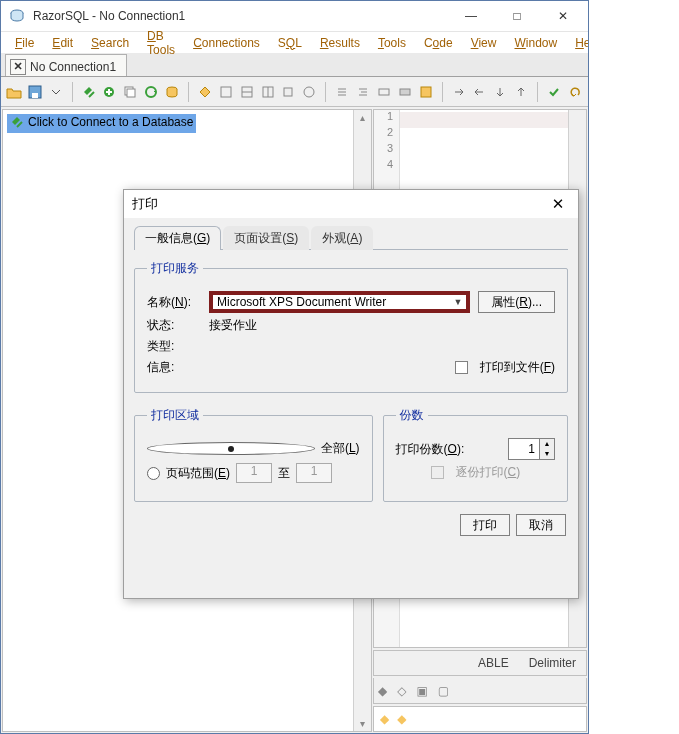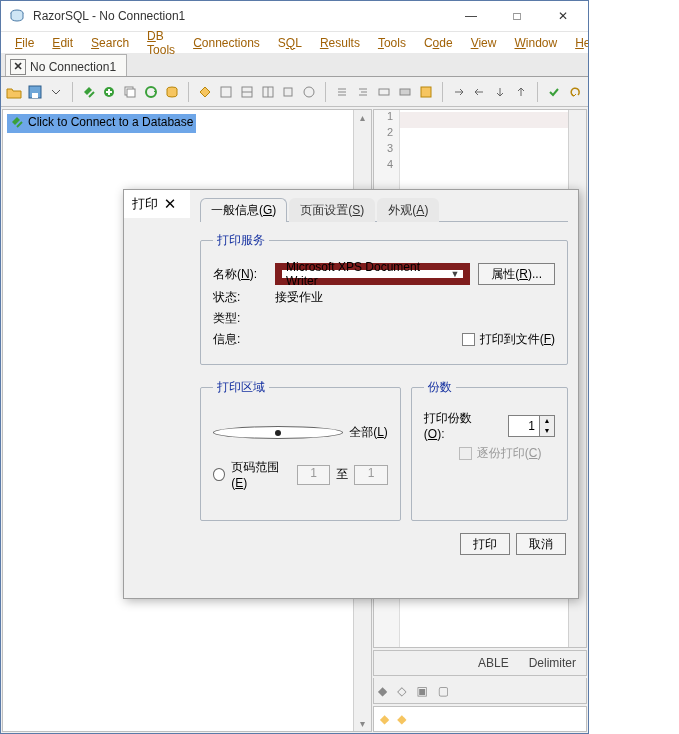--- a/index.html
+++ b/index.html
@@ -43,49 +43,49 @@
   .gutter .ln { height:16px; font-size:11px; color:#888; text-align:right; padding-right:6px; }
   .gutter-hl { position:absolute; left:0; width:26px; height:16px; background:#efe6e6; }
   .editor-line-hl { position:absolute; left:26px; right:0; height:16px; background:#f3eded; }
   .editor .escroll { position:absolute; right:0; top:0; bottom:0; width:18px; background:#f0f0f0; border-left:1px solid #d0d0d0; }
 
   .resultshdr { height:22px; background:#f0f0f0; border:1px solid #c0c0c0; display:flex; align-items:center; padding:12px 10px; color:#444; font-size:12px; gap:20px; overflow:hidden; }
   .resultstb { height:26px; background:#f0f0f0; border:1px solid #c0c0c0; border-top:none; display:flex; align-items:center; padding:0 4px; gap:10px; color:#888; }
   .statusrow { height:26px; background:#fff; border:1px solid #c0c0c0; display:flex; align-items:center; padding:0 6px; gap:8px; }
 
   
-  .modal { position:absolute; left:122px; top:188px; width:456px; height:410px; background:#f0f0f0; border:1px solid #9e9e9e; box-shadow:2px 2px 10px rgba(0,0,0,0.3); display:flex; }
+  .modal { position:absolute; left:122px; top:188px; width:456px; height:410px; background:#f0f0f0; border:1px solid #9e9e9e; box-shadow:2px 2px 10px rgba(0,0,0,0.3); display:flex; flex-direction:column; }
   .modal-title { height:28px; display:flex; align-items:center; padding:0 8px; font-size:13px; background:#fff; }
   .modal-title .mtitle { flex:1; }
   .modal-title .mclose { width:24px; height:24px; font-size:15px; display:flex; align-items:center; justify-content:center; }
   .modal-body { flex:1; padding:8px 10px 4px 10px; display:flex; flex-direction:column; gap:6px; }
 
   .modal-tabs { display:flex; align-items:flex-end; border-bottom:1px solid #aeb6c0; height:24px; }
   .mtab { padding:3px 10px; font-size:12px; color:#333; border:1px solid transparent; border-bottom:none; position:relative; top:1px; background:#e8e8e8; border-radius:6px 6px 0 0; margin-right:2px; }
   .mtab u { text-decoration:underline; }
   .mtab.active { background:#f0f0f0; border-color:#aeb6c0; color:#000; z-index:2; }
 
   fieldset.grp { border:1px solid #aeb6c0; border-radius:2px; padding:10px 12px 12px; margin:4px 0 0 0; }
   fieldset.grp > legend { color:#1430a0; font-size:12px; padding:0 4px; }
 
   .row { display:flex; align-items:center; gap:8px; margin:4px 0; font-size:12px; }
   .lbl { width:54px; color:#000; }
   .lbl u { text-decoration:underline; }
-  .sel { flex:1; height:22px; border:7px solid #7f1d1d; background:#fff; display:flex; align-items:center; padding:0 4px; justify-content:space-between; font-size:12px; }
+  .sel { flex:1; height:22px; border:4px solid #7f1d1d; background:#fff; display:flex; align-items:center; padding:0 4px; justify-content:space-between; font-size:12px; }
   .sel .dd { font-size:9px; color:#444; }
   .btn { height:22px; padding:0 12px; border:1px solid #808080; background:#f4f4f4; font-size:12px; display:flex; align-items:center; }
-  .chk { display:flex; align-items:center; gap:5px;padding-left:35px; }
+  .chk { display:flex; align-items:center; gap:12px;padding-left:35px; }
   .chk .box { width:13px; height:13px; border:1px solid #808080; background:#fff; }
   .chk.disabled { color:#999; }
   .chk.disabled .box { border-color:#bbb; background:#eee; }
 
   .two-col { display:flex; gap:10px; margin-top:4px; }
   .two-col fieldset { flex:1; }
 
-  .radio { display:flex; align-items:center; gap:6px; margin:18px 0; }
+  .radio { display:flex; align-items:center; gap:6px; margin:6px 0; }
   .rdot { width:13px; height:13px; border:1px solid #666; border-radius:50%; background:#fff; display:flex; align-items:center; justify-content:center; }
   .rdot.sel::after { content:""; width:6px; height:6px; background:#222; border-radius:50%; }
   .tinp { width:36px; height:20px; border:1px solid #aaa; background:#f5f5f5; text-align:center; color:#999; font-size:12px; }
   .spin { display:inline-flex; border:1px solid #808080; height:22px; }
   .spin .v { width:30px; display:flex; align-items:center; justify-content:flex-end; padding-right:4px; background:#fff; }
   .spin .sp { display:flex; flex-direction:column; border-left:1px solid #808080; }
   .spin .sp div { width:14px; height:10px; font-size:7px; text-align:center; background:#eee; line-height:10px; }
 
   .dlg-actions { display:flex; justify-content:flex-end; gap:6px; padding:6px 2px 2px; }
 </style>

